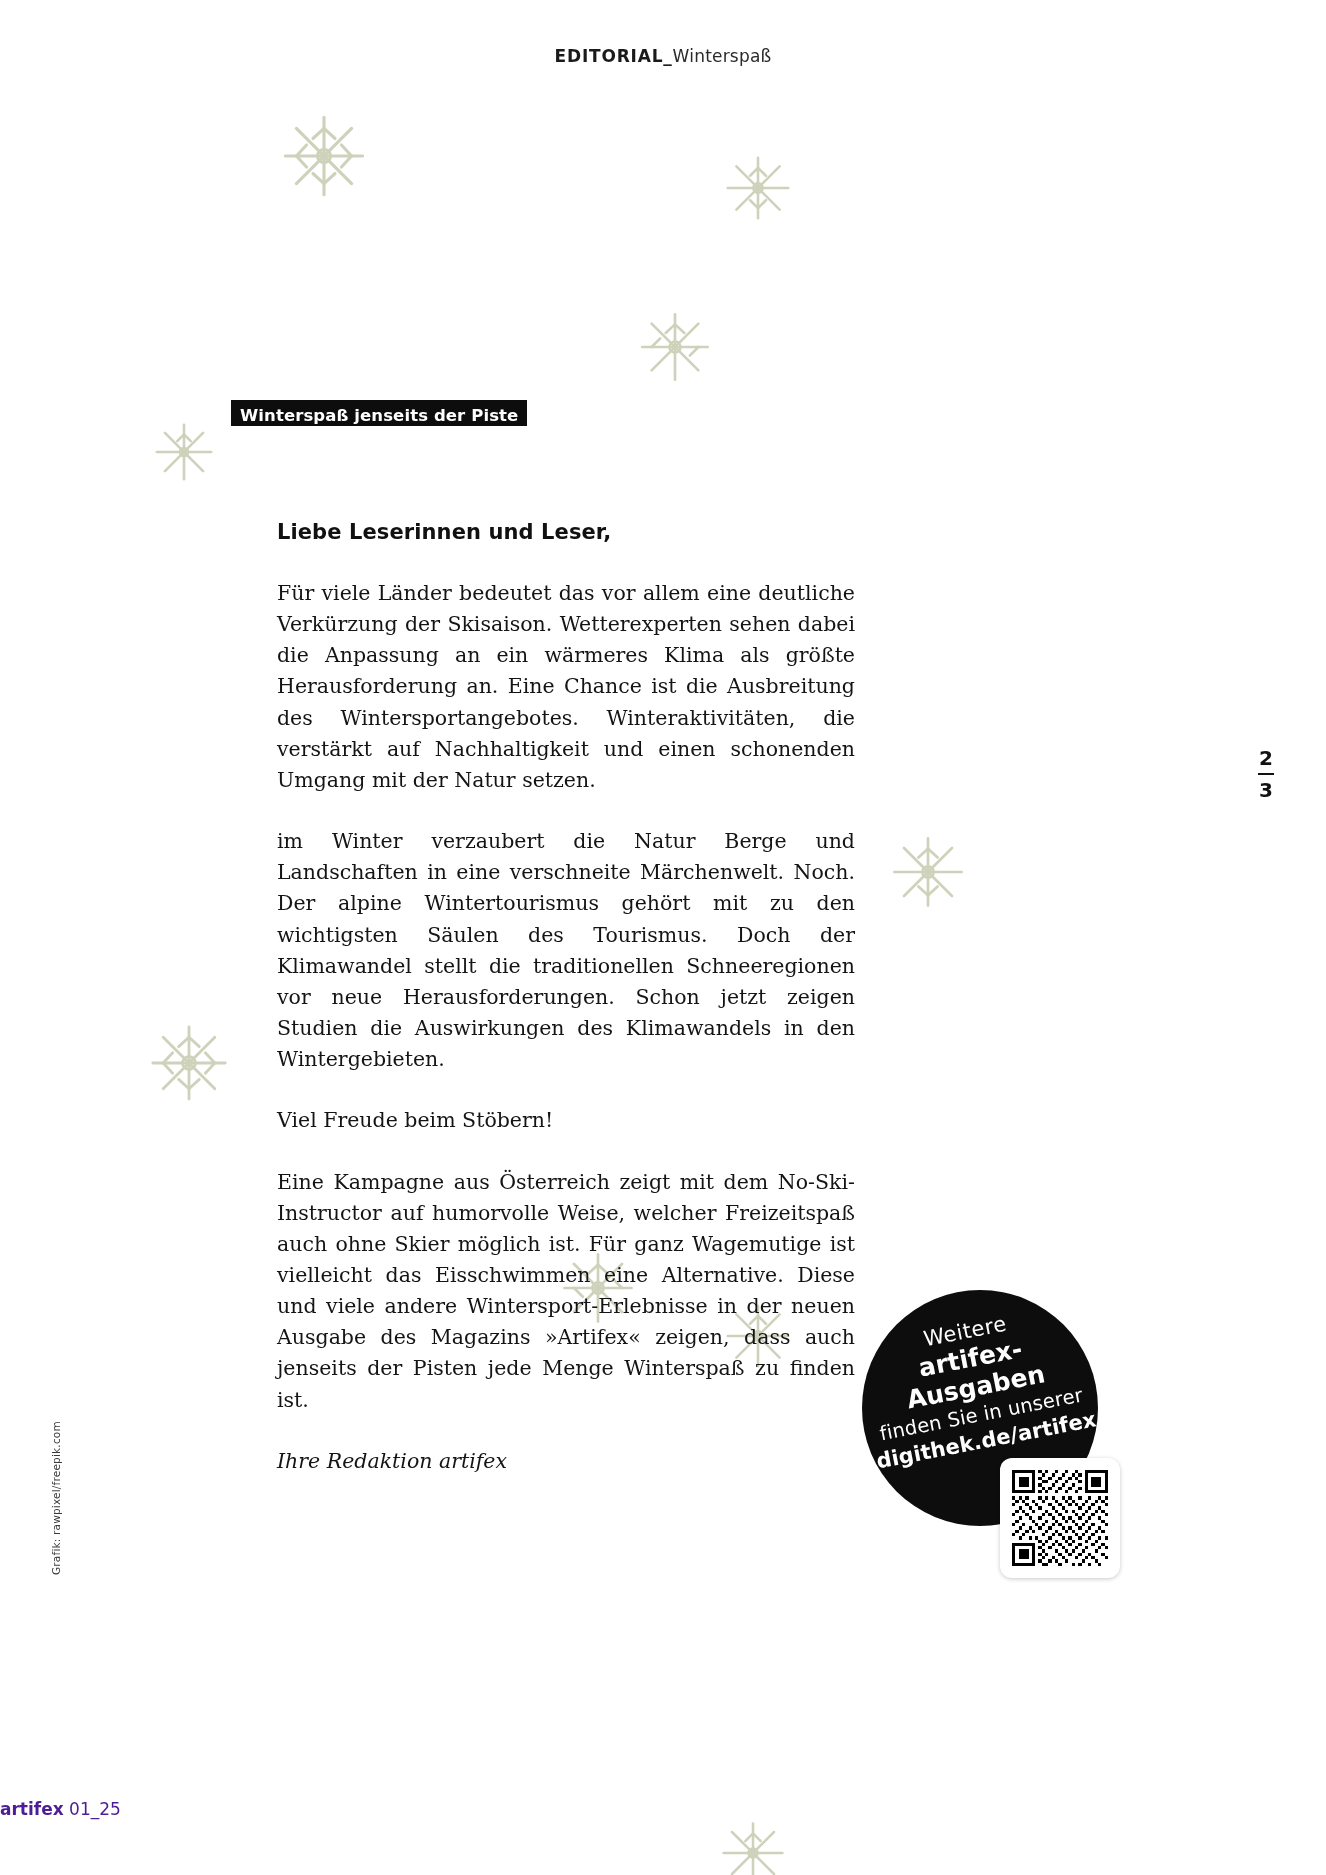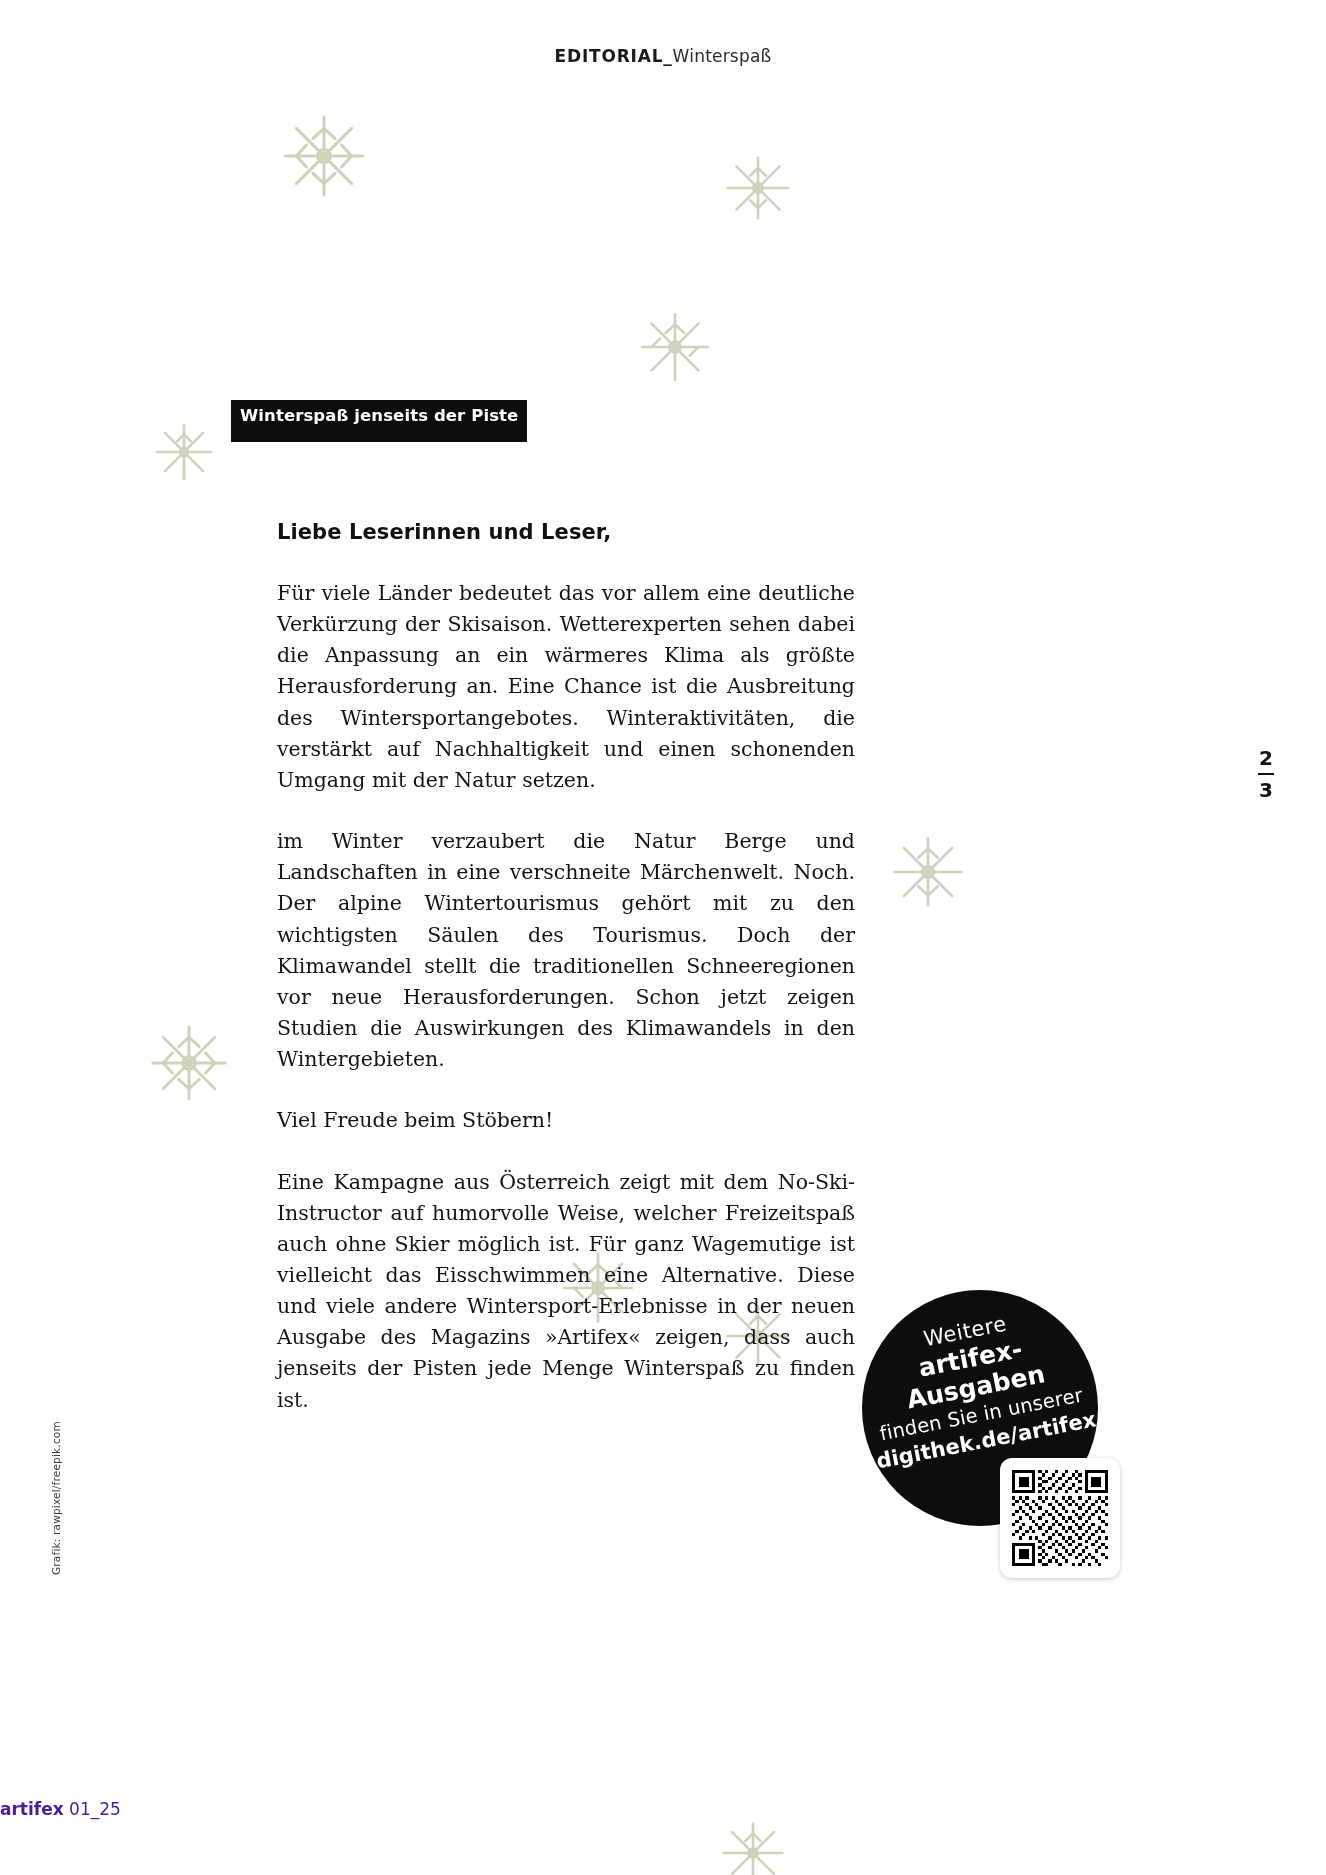--- a/index.html
+++ b/index.html
@@ -39,21 +39,21 @@
 
   
   .kicker {
     position: absolute;
     top: 400px;
     left: 231px;
     background: #0d0d0d;
     color: #ffffff;
     font-size: 16.5px;
     font-weight: 700;
-    padding: 6px 9px 17px 9px;
+    padding: 6px 9px 1px 9px;
     letter-spacing: 0.1px;
     white-space: nowrap;
   }
 
   
   .col {
     position: absolute;
     left: 231px;
     top: 520px;
     width: 578px;
@@ -339,20 +339,21 @@
   </div>
 
   <div class="kicker">Winterspaß jenseits der Piste</div>
 
   <div class="col">
     <p class="salut">Liebe Leserinnen und Leser,</p>
     <p class="para">Für viele Länder bedeutet das vor allem eine deutliche Verkürzung der Skisaison. Wetterexperten sehen dabei die Anpassung an ein wärmeres Klima als größte Herausforderung an. Eine Chance ist die Ausbreitung des Wintersportangebotes. Winteraktivitäten, die verstärkt auf Nachhaltigkeit und einen schonenden Umgang mit der Natur setzen.</p>
     <p class="para">im Winter verzaubert die Natur Berge und Landschaften in eine verschneite Märchenwelt. Noch. Der alpine Wintertourismus gehört mit zu den wichtigsten Säulen des Tourismus. Doch der Klimawandel stellt die traditionellen Schneeregionen vor neue Herausforderungen. Schon jetzt zeigen Studien die Auswirkungen des Klimawandels in den Wintergebieten.</p>
     <p class="para last-tight">Viel Freude beim Stöbern!</p>
     <p class="para">Eine Kampagne aus Österreich zeigt mit dem No-Ski-Instructor auf humorvolle Weise, welcher Freizeitspaß auch ohne Skier möglich ist. Für ganz Wagemutige ist vielleicht das Eisschwimmen eine Alternative. Diese und viele andere Wintersport-Erlebnisse in der neuen Ausgabe des Magazins »Artifex« zeigen, dass auch jenseits der Pisten jede Menge Winterspaß zu finden ist.</p>
+    <p class="sig">Ihre Redaktion artifex</p>
   </div>
 
   <div class="folio">
     <div>2</div>
     <div class="f-rule"></div>
     <div>3</div>
   </div>
 
   <div class="credit">Grafik: rawpixel/freepik.com</div>
 

